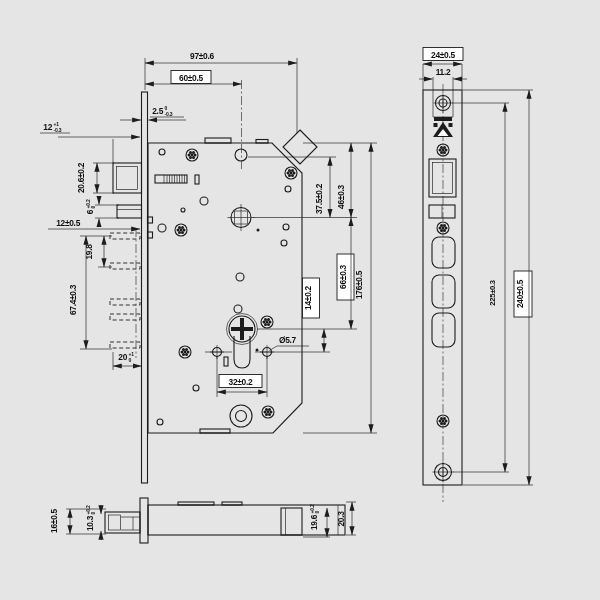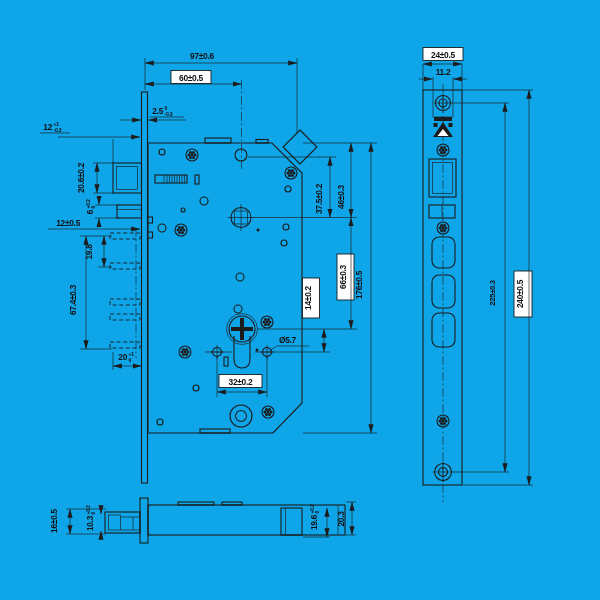--- a/index.html
+++ b/index.html
@@ -1,16 +1,16 @@
 <!DOCTYPE html>
 <html><head>
 <meta charset="utf-8">
 <style>
   html,body{margin:0;padding:0;background:#fff;}
-  .stage{width:600px;height:600px;background:#0ea5e9;position:relative;font-family:"Liberation Sans",sans-serif;}
+  .stage{width:600px;height:600px;background:#e5e5e5;position:relative;font-family:"Liberation Sans",sans-serif;}
   svg{display:block;}
   .ln{fill:none;stroke:#1c1c1c;stroke-width:1.1;}
   .thin{fill:none;stroke:#1c1c1c;stroke-width:0.65;}
   .dim{fill:none;stroke:#1c1c1c;stroke-width:0.65;}
   .cl{fill:none;stroke:#1c1c1c;stroke-width:0.6;stroke-dasharray:9 2.5 2 2.5;}
   .hid{fill:none;stroke:#1c1c1c;stroke-width:0.9;stroke-dasharray:4 2.6;}
   .solidfill{fill:#1c1c1c;stroke:none;}
   text{fill:#111;font-family:"Liberation Sans",sans-serif;font-weight:700;}
   .t8{font-size:8.4px;letter-spacing:-0.3px;}
   .t7{font-size:7.6px;letter-spacing:-0.3px;}

